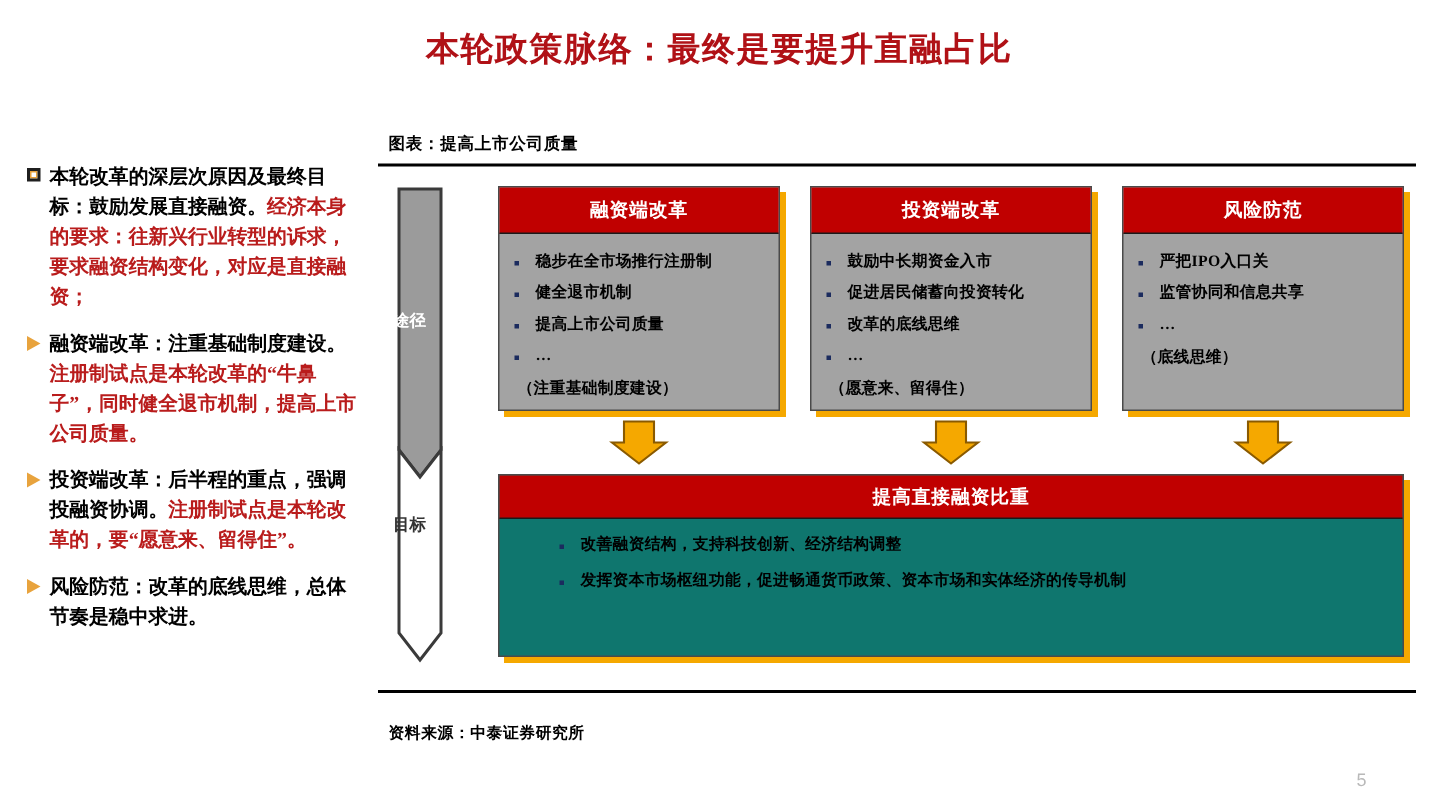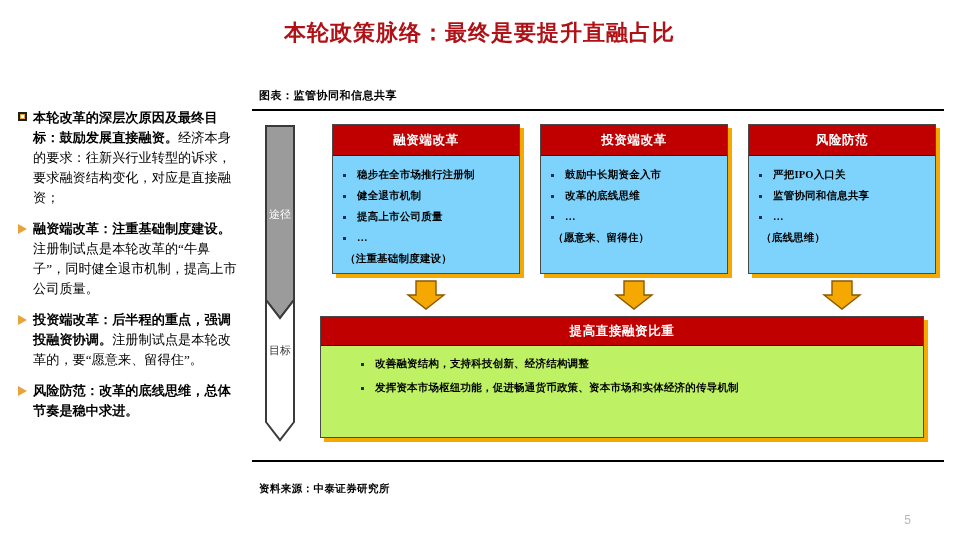--- a/index.html
+++ b/index.html
@@ -65,22 +65,22 @@
   .sb-text {
     font-size: 13.2px;
     line-height: 20px;
     font-family: "Liberation Serif", "DejaVu Serif", serif;
   }
   .sb-strong {
     font-weight: bold;
     color: #000000;
   }
   .sb-body {
-    font-weight: normal;
-    color: #000000;
+    font-weight: bold;
+    color: #b91c1c;
   }
 
   
   .chart-panel {
     position: absolute;
     left: 252px;
     top: 88px;
     width: 692px;
     height: 404px;
   }
@@ -125,36 +125,35 @@
     position: absolute;
     left: 10px;
     top: 36px;
     width: 36px;
     height: 318px;
   }
   .vert-arrow svg { display: block; }
   .va-label {
     position: absolute;
     width: 36px;
-    text-align: center;
     font-size: 11px;
-    font-weight: normal;
+    font-weight: bold;
     line-height: 13px;
     letter-spacing: 0;
   }
   .va-label.top { top: 84px; color: #ffffff; }
   .va-label.bot { top: 220px; color: #333333; }
 
   
   .topbox {
     position: absolute;
     top: 36px;
     width: 188px;
     height: 150px;
-    background: #7dd3fc;
+    background: #a3a3a3;
     border: 1.5px solid #4A4A4A;
     box-sizing: border-box;
     box-shadow: 4px 4px 0 0 #F5A800;
   }
   .topbox.b1 { left: 80px; }
   .topbox.b2 { left: 288px; }
   .topbox.b3 { left: 496px; }
 
   .box-header {
     height: 30px;
@@ -207,25 +206,25 @@
     width: 40px;
     height: 32px;
   }
   .down-arrow.a1 { left: 154px; }
   .down-arrow.a2 { left: 362px; }
   .down-arrow.a3 { left: 570px; }
 
   
   .bottombox {
     position: absolute;
-    left: 68px;
+    left: 80px;
     top: 228px;
     width: 604px;
     height: 122px;
-    background: #bef264;
+    background: #0f766e;
     border: 1.5px solid #4A4A4A;
     box-sizing: border-box;
     box-shadow: 4px 4px 0 0 #F5A800;
   }
   .bottombox .box-header { height: 28px; font-size: 12.5px; }
   .bb-body { padding: 11px 25px 0 40px; }
   .bb-row {
     display: flex;
     align-items: flex-start;
     margin-bottom: 11px;
@@ -280,21 +279,21 @@
     <span class="tri-bullet"></span>
     <div class="sb-text">
       <span class="sb-strong">风险防范：改革的底线思维，总体节奏是稳中求进。</span><span class="sb-body"></span>
     </div>
   </div>
 
 </div>
 
 <div class="chart-panel">
 
-  <div class="chart-caption">图表：监管协同和信息共享</div>
+  <div class="chart-caption">图表：提高上市公司质量</div>
   <div class="rule-top"></div>
 
   <div class="vert-arrow">
     <svg width="36" height="318" viewBox="0 0 36 318">
       <polygon points="4,2 32,2 32,176 18,194 4,176" fill="#9B9B9B" stroke="#3A3A3A" stroke-width="2"></polygon>
       <polygon points="4,176 18,194 32,176 32,298 18,316 4,298" fill="#FFFFFF" stroke="#3A3A3A" stroke-width="2"></polygon>
     </svg>
     <div class="va-label top">途径</div>
     <div class="va-label bot">目标</div>
   </div>
@@ -324,20 +323,24 @@
 
   <div class="topbox b2">
     <div class="box-header">投资端改革</div>
     <div class="box-body">
       <div class="bul-row">
         <span class="sm-sq"></span>
         <span class="bul-txt">鼓励中长期资金入市</span>
       </div>
       <div class="bul-row">
         <span class="sm-sq"></span>
+        <span class="bul-txt">促进居民储蓄向投资转化</span>
+      </div>
+      <div class="bul-row">
+        <span class="sm-sq"></span>
         <span class="bul-txt">改革的底线思维</span>
       </div>
       <div class="bul-row">
         <span class="sm-sq"></span>
         <span class="bul-txt">…</span>
       </div>
       <div class="box-footnote">（愿意来、留得住）</div>
     </div>
   </div>
 

